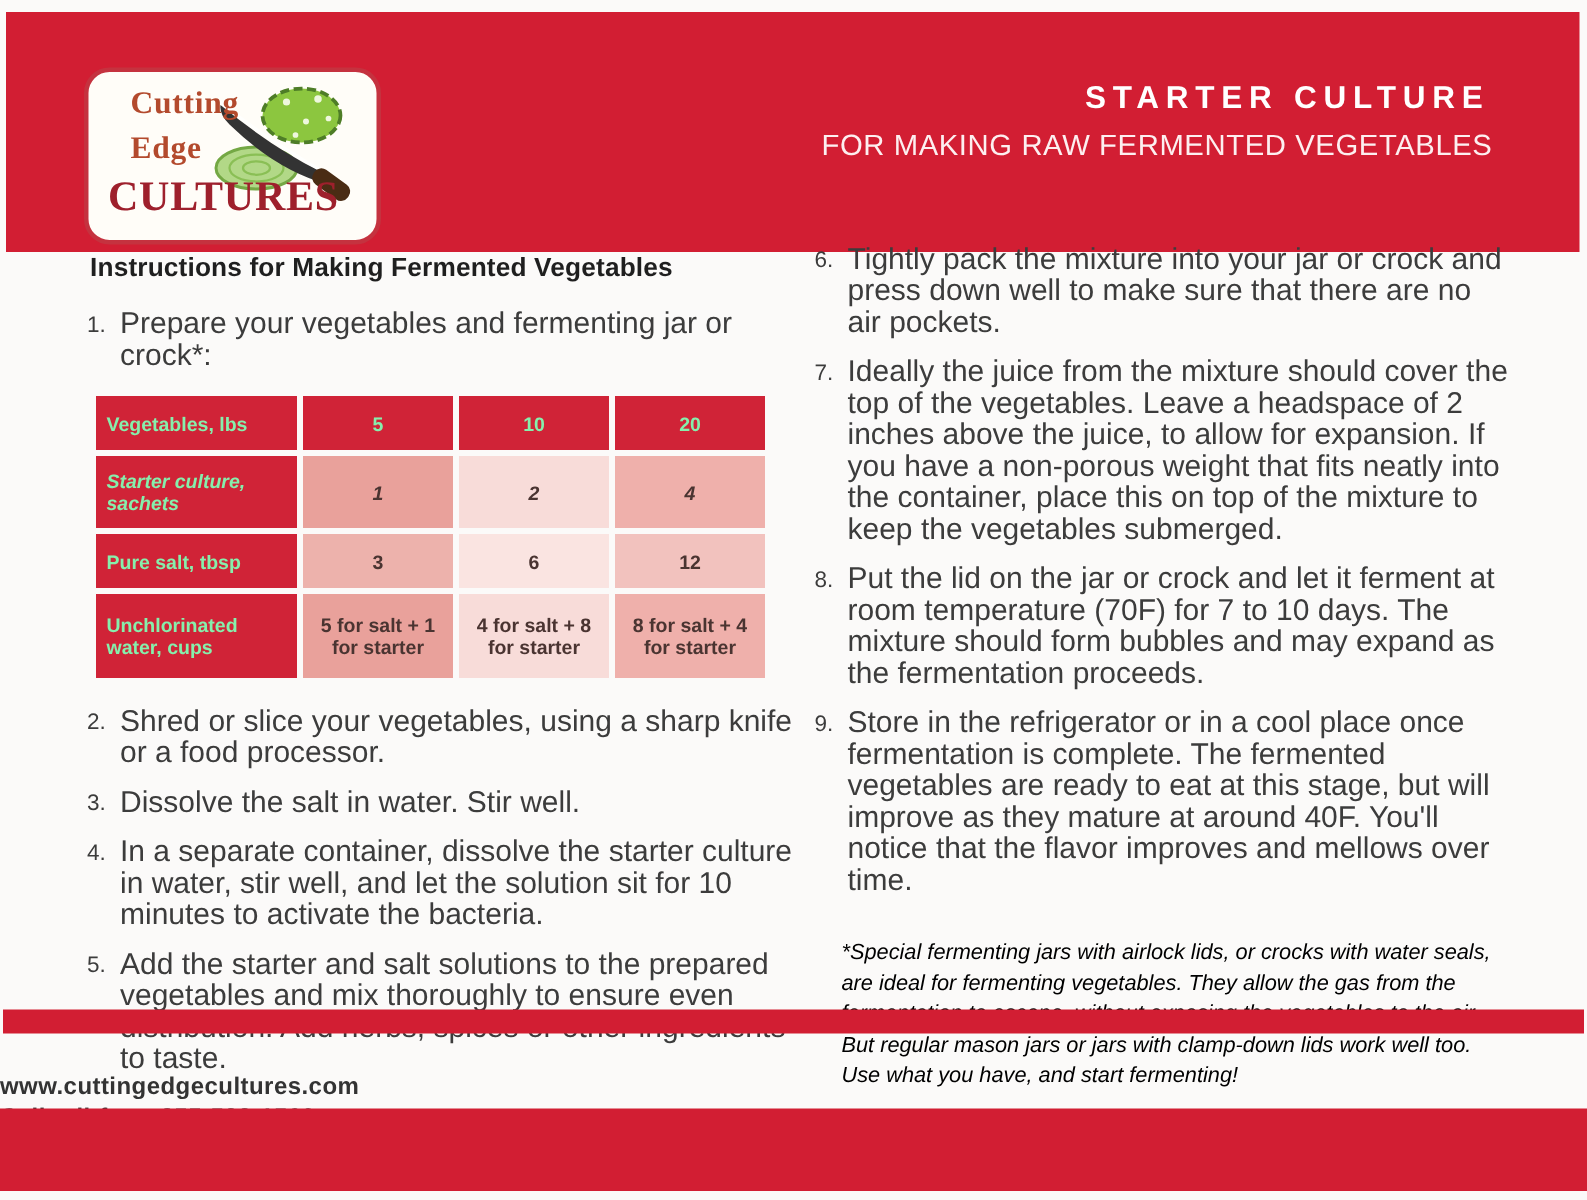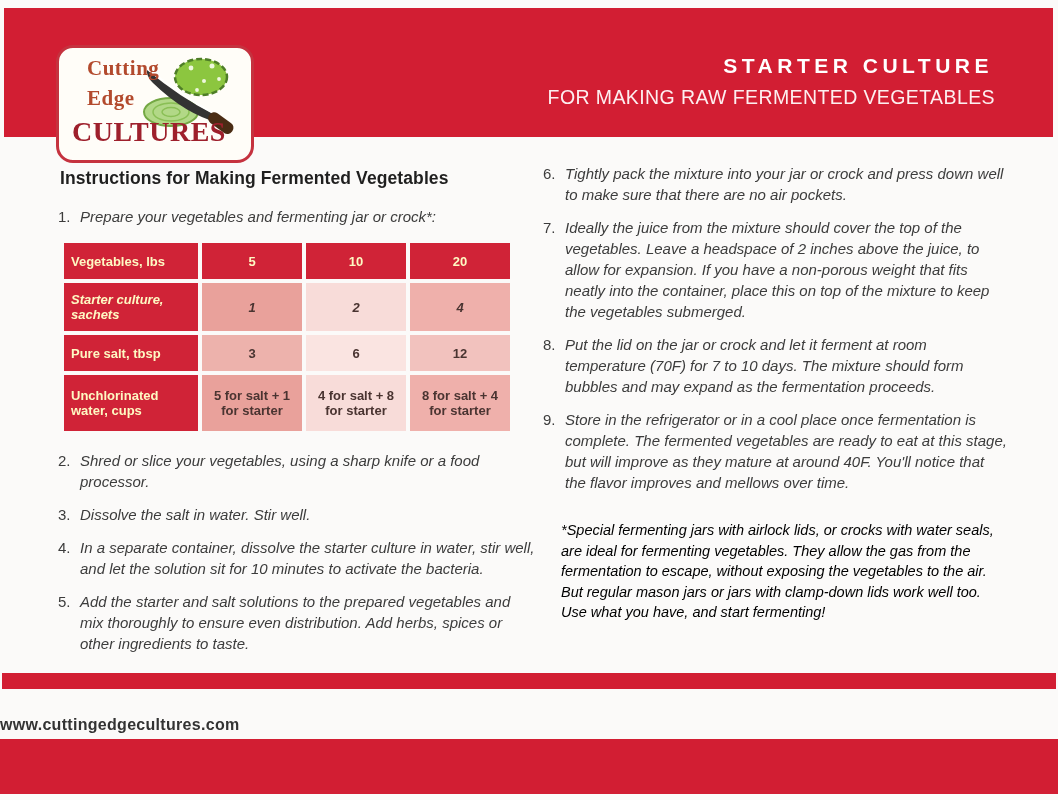--- a/index.html
+++ b/index.html
@@ -9,21 +9,21 @@
     font-family:"Liberation Sans", sans-serif;
     -webkit-font-smoothing:antialiased;
   }
   .page {
     position:relative; width:1058px; height:800px;
     background:#fbfaf9; overflow:hidden;
   }
 
   
   .banner {
-    position:absolute; left:4px; top:8px; width:1049px; height:129px;
+    position:absolute; left:4px; top:8px; width:1049px; height:160px;
     background:#d21e33;
   }
   .banner-title {
     position:absolute; top:46px; right:60px;
     color:#ffffff; font-weight:bold; font-size:21px; letter-spacing:4.5px;
     white-space:nowrap;
   }
   .banner-subtitle {
     position:absolute; top:78px; right:58px;
     color:#fdeff0; font-size:19.5px; letter-spacing:0.4px;
@@ -53,33 +53,33 @@
   
   .col-left  { position:absolute; left:58px;  top:168px; width:478px; }
   .col-right { position:absolute; left:543px; top:163px; width:465px; }
 
   h1.doc-heading {
     margin:0 0 17px 2px;
     font-size:17.5px; font-weight:bold; color:#1f1f1f; letter-spacing:0.1px;
   }
   .step { display:flex; margin-bottom:12px; color:#3c3c3c; }
   .step .num { flex:0 0 22px; font-size:15px; line-height:21px; }
-  .step .txt { flex:1; font-size:15px; line-height:21px;font-style:italic; }
+  .step .txt { flex:1; font-size:20px; line-height:21px; }
 
   
   table.qtable {
     margin:3px 0 15px 2px;
     border-collapse:separate; border-spacing:4px;
     table-layout:fixed; width:416px;
   }
   .qtable td { vertical-align:middle; }
   .cell { font-size:13px; font-weight:bold; }
   .lbl  { width:120px; text-align:left; padding:3px 7px; line-height:15px; }
   .val  { width:92px;  text-align:center; padding:2px 4px; line-height:15px; }
-  .red  { background:#d02337; color:#fef9c3; }
+  .red  { background:#d02337; color:#86efac; }
   .s1a  { background:#e9a19b; } .s1b { background:#edb2ac; }
   .s2a  { background:#f8dcd9; } .s2b { background:#fae4e1; }
   .s3a  { background:#efb0ab; } .s3b { background:#f2c2be; }
   .dark { color:#4a3431; font-size:13px; }
   tr.r-head  td { height:30px; }
   tr.r-tall  td { height:42px;font-style:italic; }
   tr.r-short td { height:30px; }
   tr.r-water td { height:50px;margin-left:31px; }
 
   

